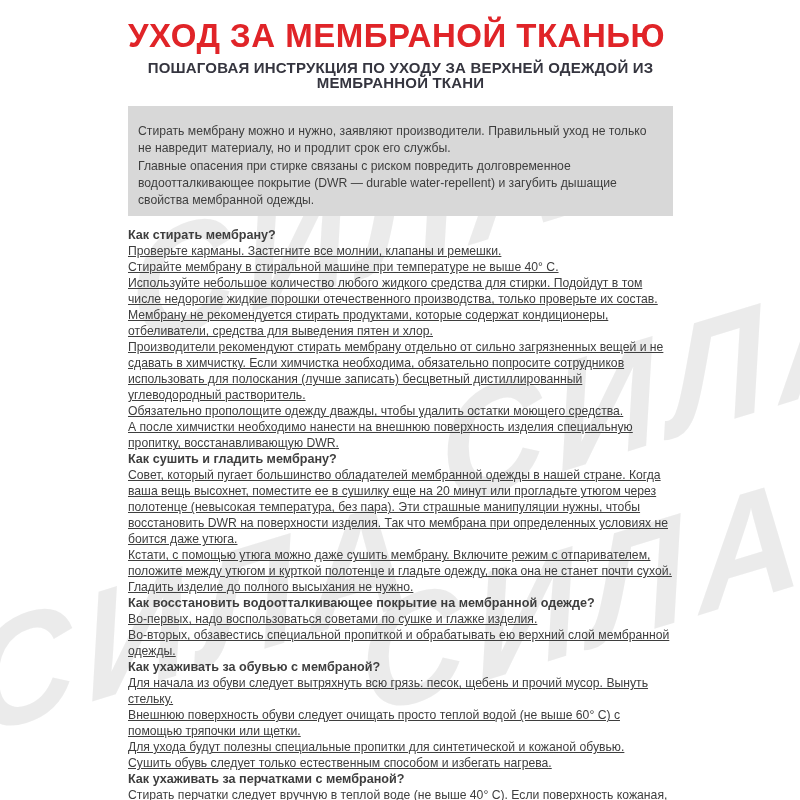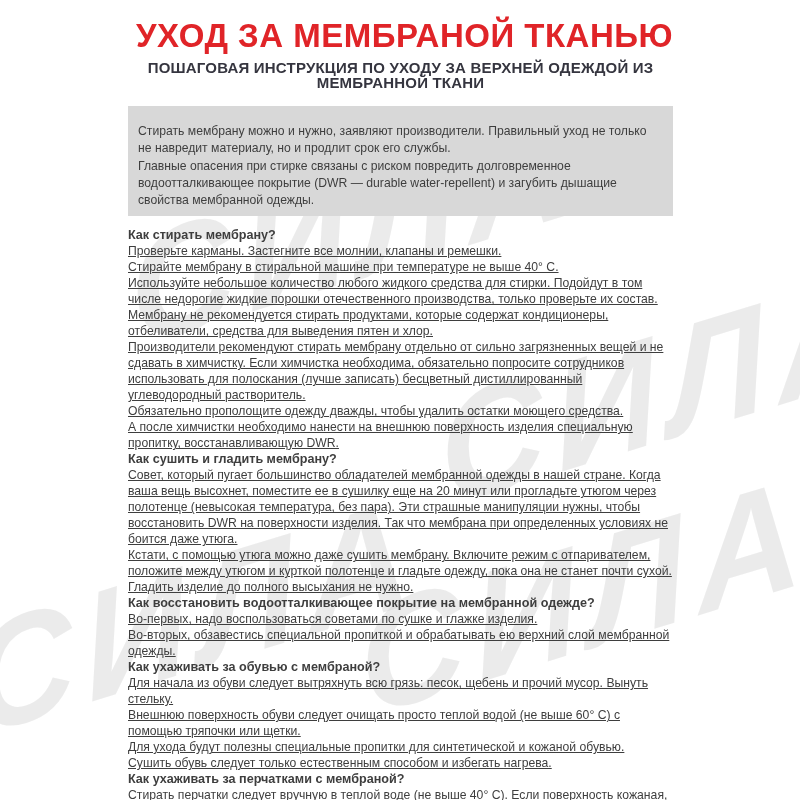--- a/index.html
+++ b/index.html
@@ -41,21 +41,21 @@
   .wm3{left:-40px;top:530px;}
   .wm4{left:350px;top:510px;}
   .page{
     position:relative;
     z-index:1;
     width:800px;
     padding:18px 127px 0 128px;
   }
   h1.title{
     margin:0;
-    text-align:right;
+    text-align:left;
     color:var(--title-red);
     font-size:33px;
     line-height:36px;
     letter-spacing:.5px;
     font-weight:bold;
   }
   h2.subtitle{
     margin:6px 0 0 0;
     text-align:center;
     color:var(--subtitle-dark);

